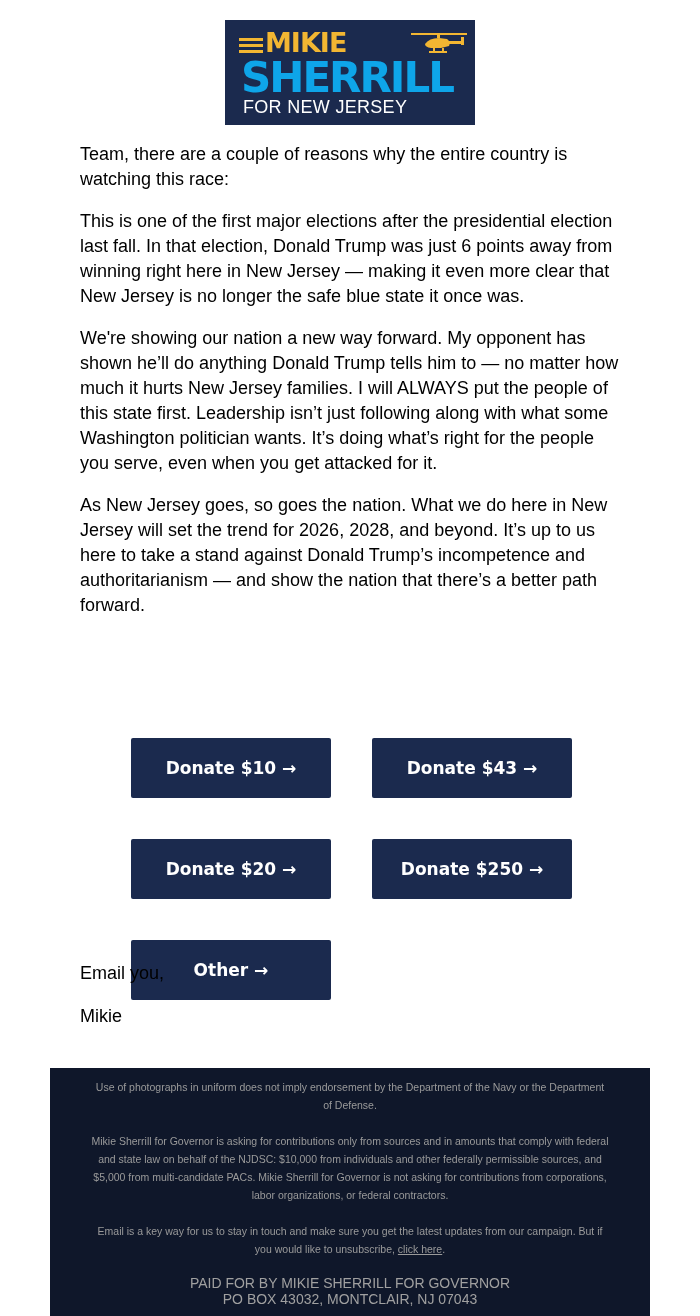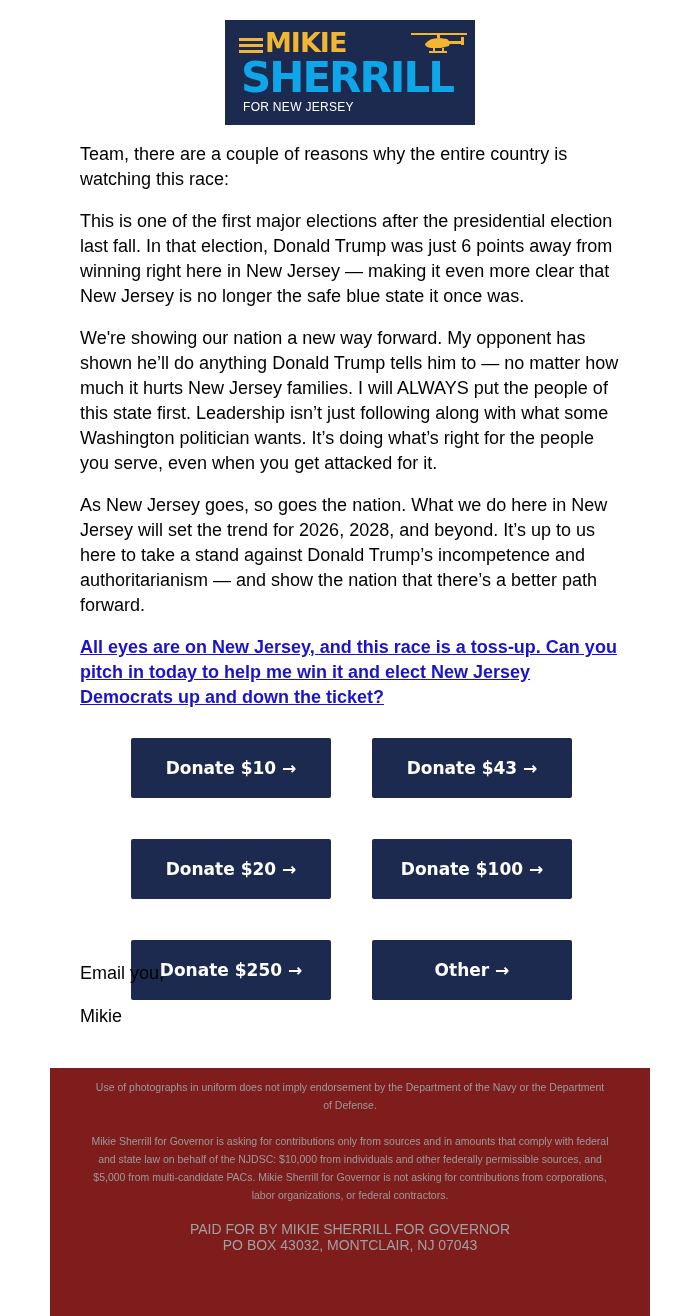--- a/index.html
+++ b/index.html
@@ -54,21 +54,21 @@
       font-size: 42px;
       letter-spacing: -2px;
       color: #0ea5e9;
       line-height: 46px;
     }
     .logo .line3 {
       position: absolute;
       left: 18px;
       top: 80px;
       font-family: "Liberation Sans", sans-serif;
-      font-size: 12px;
+      font-size: 18px;
       letter-spacing: 0.3px;
       color: #ffffff;
       line-height: 14px;
     }
     .logo .heli {
       position: absolute;
       left: 186px;
       top: 10px;
       width: 56px;
       height: 30px;
@@ -123,21 +123,21 @@
       font-size: 18px;
       line-height: 25px;
     }
     .signoff p { margin-bottom: 18px; }
     .footer {
       position: absolute;
       left: 50px;
       top: 1068px;
       width: 600px;
       height: 248px;
-      background: #7f1d1d;
+      background: #0f172a;
       font-size: 10.5px;
       line-height: 18px;
       color: #9a9a9a;
       text-align: center;
       padding: 10px 40px 0 40px;
     }
     .footer p { margin-bottom: 18px; }
     .footer a {
       color: #9a9a9a;
       text-decoration: underline;
@@ -172,35 +172,34 @@
   </svg>
   <span class="line2">SHERRILL</span>
   <span class="line3">FOR NEW JERSEY</span>
 </div>
 
 <div class="content">
   <p>Team, there are a couple of reasons why the entire country is watching this race:</p>
   <p><b>This is one of the first major elections after the presidential election last fall.</b><span> In that election, Donald Trump was just 6 points away from winning right here in New Jersey — making it even more clear that New Jersey is no longer the safe blue state it once was.</span></p>
   <p><b>We're showing our nation a new way forward.</b><span> My opponent has shown he’ll do anything Donald Trump tells him to — no matter how much it hurts New Jersey families. I will ALWAYS put the people of this state first. Leadership isn’t just following along with what some Washington politician wants. It’s doing what’s right for the people you serve, even when you get attacked for it.</span></p>
   <p><b>As New Jersey goes, so goes the nation.</b><span> What we do here in New Jersey will set the trend for 2026, 2028, and beyond. It’s up to us here to take a stand against Donald Trump’s incompetence and authoritarianism — and show the nation that there’s a better path forward.</span></p>
-  <p><a class="cta-link">All eyes are on New Jersey, and this race is a toss-up. Can you pitch in today to help me win it and elect New Jersey Democrats up and down the ticket?</a></p>
 </div>
 
 <div class="donate-grid">
   <div class="donate-btn">Donate $10 →</div>
   <div class="donate-btn">Donate $43 →</div>
   <div class="donate-btn">Donate $20 →</div>
-  <div class="donate-btn">Donate $100 →</div>
   <div class="donate-btn">Donate $250 →</div>
   <div class="donate-btn">Other →</div>
 </div>
 
 <div class="signoff">
   <p>Email you,</p>
   <p>Mikie</p>
 </div>
 
 <div class="footer">
   <p>Use of photographs in uniform does not imply endorsement by the Department of the Navy or the Department of Defense.</p>
   <p>Mikie Sherrill for Governor is asking for contributions only from sources and in amounts that comply with federal and state law on behalf of the NJDSC: $10,000 from individuals and other federally permissible sources, and $5,000 from multi-candidate PACs. Mikie Sherrill for Governor is not asking for contributions from corporations, labor organizations, or federal contractors.</p>
+  <p><span>Email is a key way for us to stay in touch and make sure you get the latest updates from our campaign. But if you would like to unsubscribe, </span><a>click here</a><span>.</span></p>
   <div class="paid">PAID FOR BY MIKIE SHERRILL FOR GOVERNOR</div>
   <div class="paid">PO BOX 43032, MONTCLAIR, NJ 07043</div>
 </div>
 
 </body></html>

